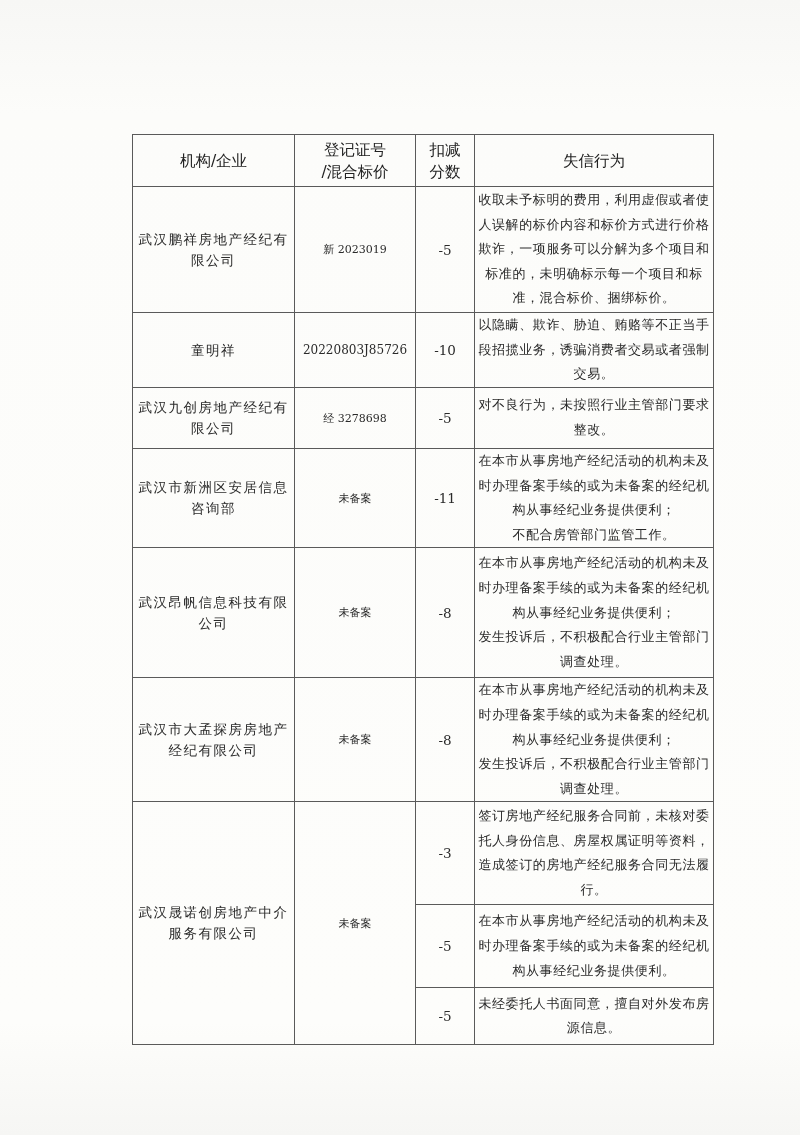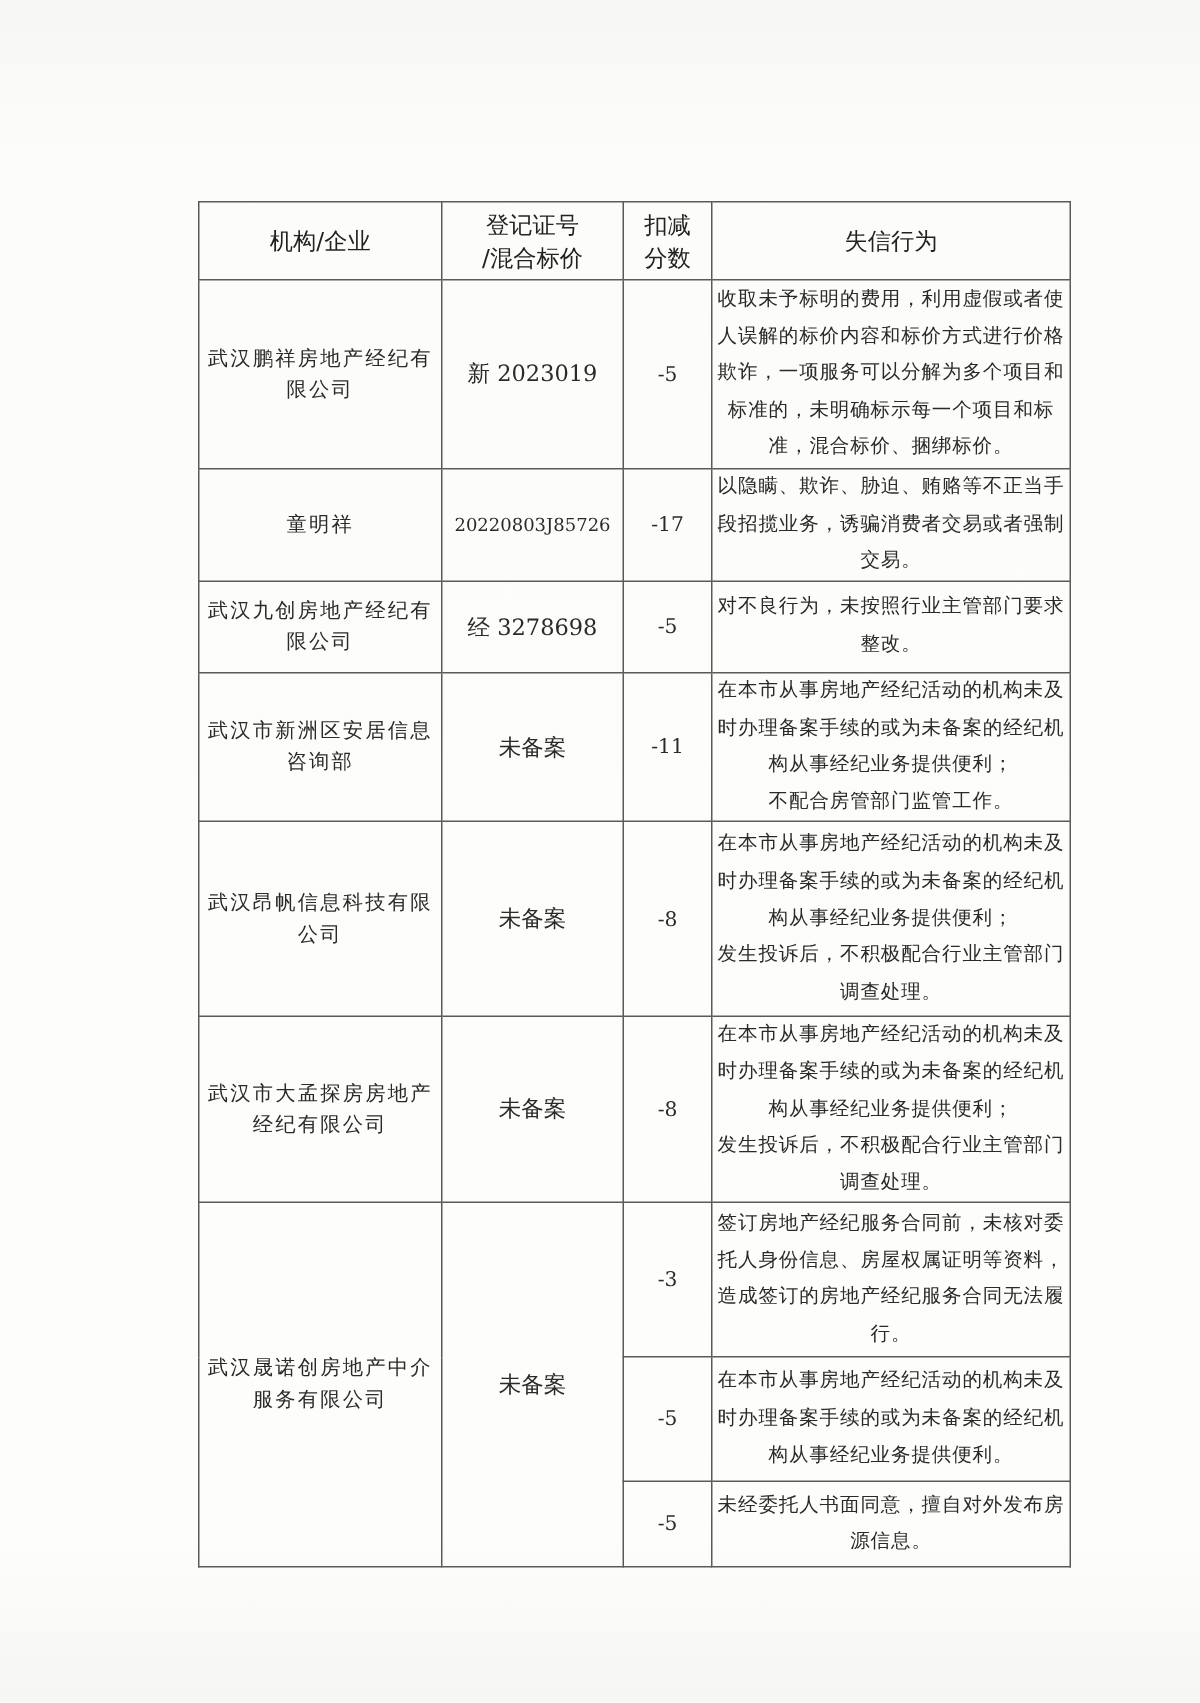--- a/index.html
+++ b/index.html
@@ -36,21 +36,21 @@
     text-align: center;
   }
   td.org {
     font-size: 13.5px;
     line-height: 21px;
     text-align: center;
     padding: 0 6px;
     letter-spacing: 1.5px;
   }
   td.reg {
-    font-size: 15px;
+    font-size: 11px;
     text-align: center;
   }
   td.score {
     font-size: 13.5px;
     text-align: center;
   }
   td.beh {
     font-size: 13px;
     line-height: 24.6px;
     text-align: center;
@@ -91,21 +91,21 @@
         <td class="reg">新 2023019</td>
         <td class="score">-5</td>
         <td class="beh">
           <span class="beh-line">收取未予标明的费用，利用虚假或者使人误解的标价内容和标价方式进行价格欺诈，一项服务可以分解为多个项目和标准的，未明确标示每一个项目和标准，混合标价、捆绑标价。</span>
         </td>
       </tr>
 
       <tr style="height:75px">
         <td class="org">童明祥</td>
         <td class="reg" style="font-size:12px">20220803J85726</td>
-        <td class="score">-17</td>
+        <td class="score">-10</td>
         <td class="beh">
           <span class="beh-line">以隐瞒、欺诈、胁迫、贿赂等不正当手段招揽业务，诱骗消费者交易或者强制交易。</span>
         </td>
       </tr>
 
       <tr style="height:61px">
         <td class="org">武汉九创房地产经纪有限公司</td>
         <td class="reg">经 3278698</td>
         <td class="score">-5</td>
         <td class="beh">

